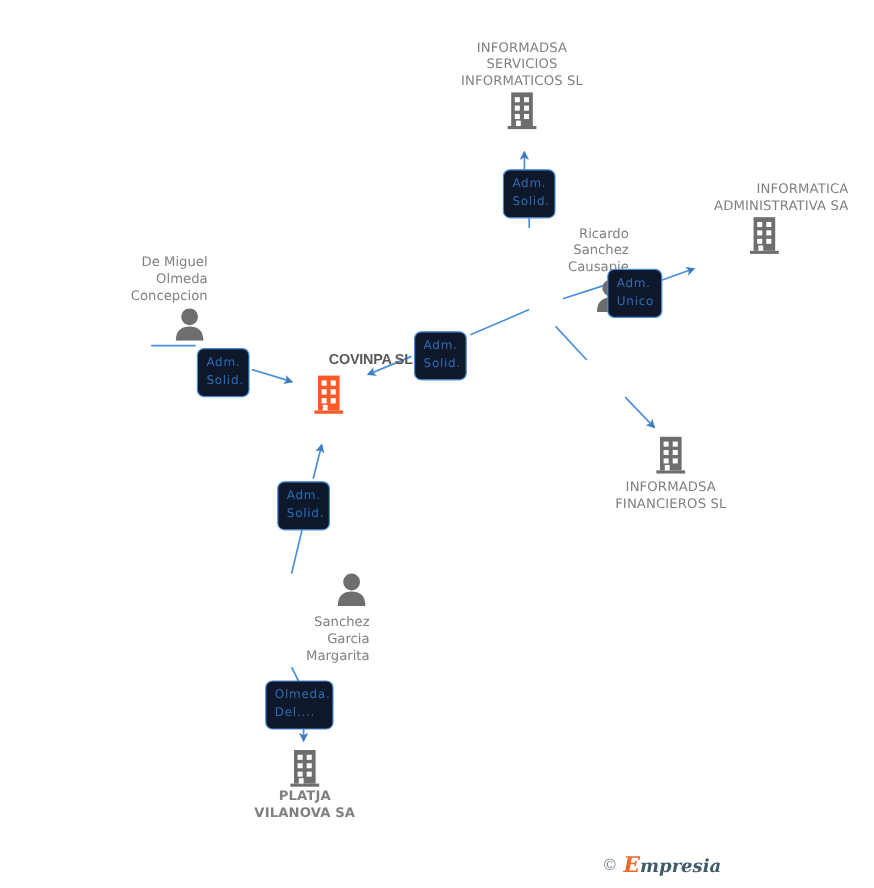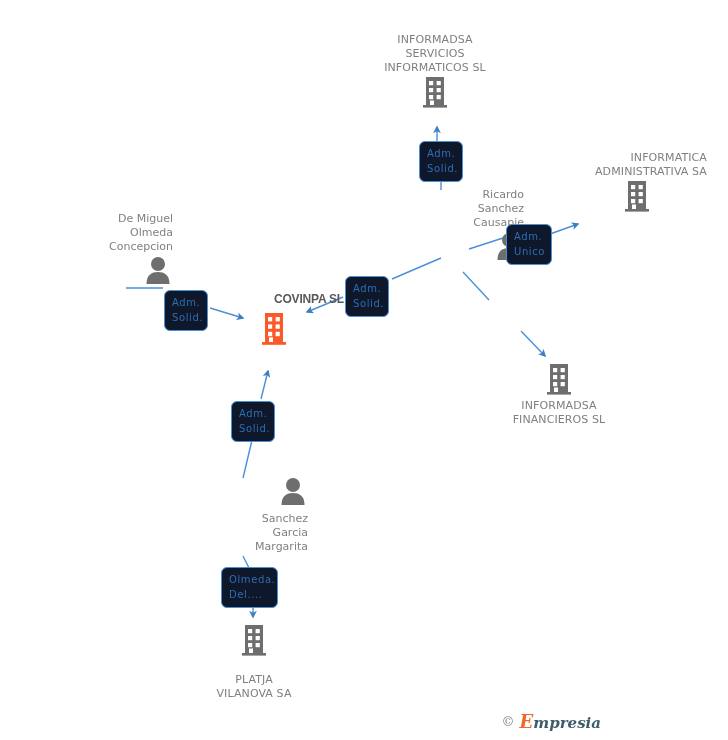--- a/index.html
+++ b/index.html
@@ -160,21 +160,21 @@
       <rect x="5" y="2" width="18" height="28" fill="#6E6E6E"></rect>
       <rect x="2" y="30" width="24" height="2.6" fill="#6E6E6E"></rect>
       <rect x="8" y="6" width="4.2" height="4.2" fill="#fff"></rect>
       <rect x="15.6" y="6" width="4.2" height="4.2" fill="#fff"></rect>
       <rect x="8" y="13" width="4.2" height="4.2" fill="#fff"></rect>
       <rect x="15.6" y="13" width="4.2" height="4.2" fill="#fff"></rect>
       <rect x="8" y="20" width="4.2" height="4.2" fill="#fff"></rect>
       <rect x="15.6" y="20" width="4.2" height="4.2" fill="#fff"></rect>
       <rect x="9" y="25.5" width="4" height="4.5" fill="#fff"></rect>
     </svg>
-    <div class="cap" style="margin-top:16px;">PLATJA
+    <div class="cap" style="margin-top:0;font-weight:bold;">PLATJA
 VILANOVA SA</div>
   </div>
 
   <div class="node person" style="left:384px;top:188px;">
     <div class="cap">Ricardo
 Sanchez
 Causapie</div>
     <svg width="30" height="28" viewBox="0 0 30 28" style="margin-top:2px;">
       <circle cx="15" cy="8" r="7" fill="#6E6E6E"></circle>
       <path d="M 3.5 28 C 3.5 19 8.5 16 15 16 C 21.5 16 26.5 19 26.5 28 Z" fill="#6E6E6E"></path>

